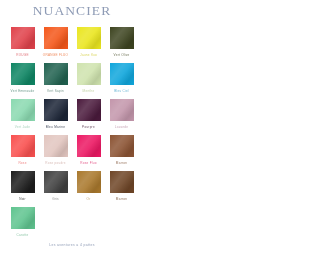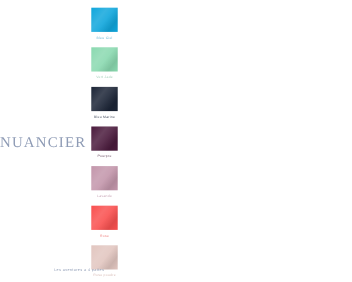--- a/index.html
+++ b/index.html
@@ -13,20 +13,21 @@
     font-family: "Liberation Sans", sans-serif;
     overflow: hidden;
   }
   .page {
     position: relative;
     width: 144px;
     height: 256px;
     background: #ffffff;
     box-sizing: border-box;
     display: flex;
+    flex-direction: column;
     align-items: center;
   }
   .title {
     font-family: "Liberation Serif", serif;
     font-size: 13.5px;
     letter-spacing: 1.1px;
     color: #8e9bb5;
     margin-top: 4px;
     margin-bottom: 0;
     font-weight: 400;

